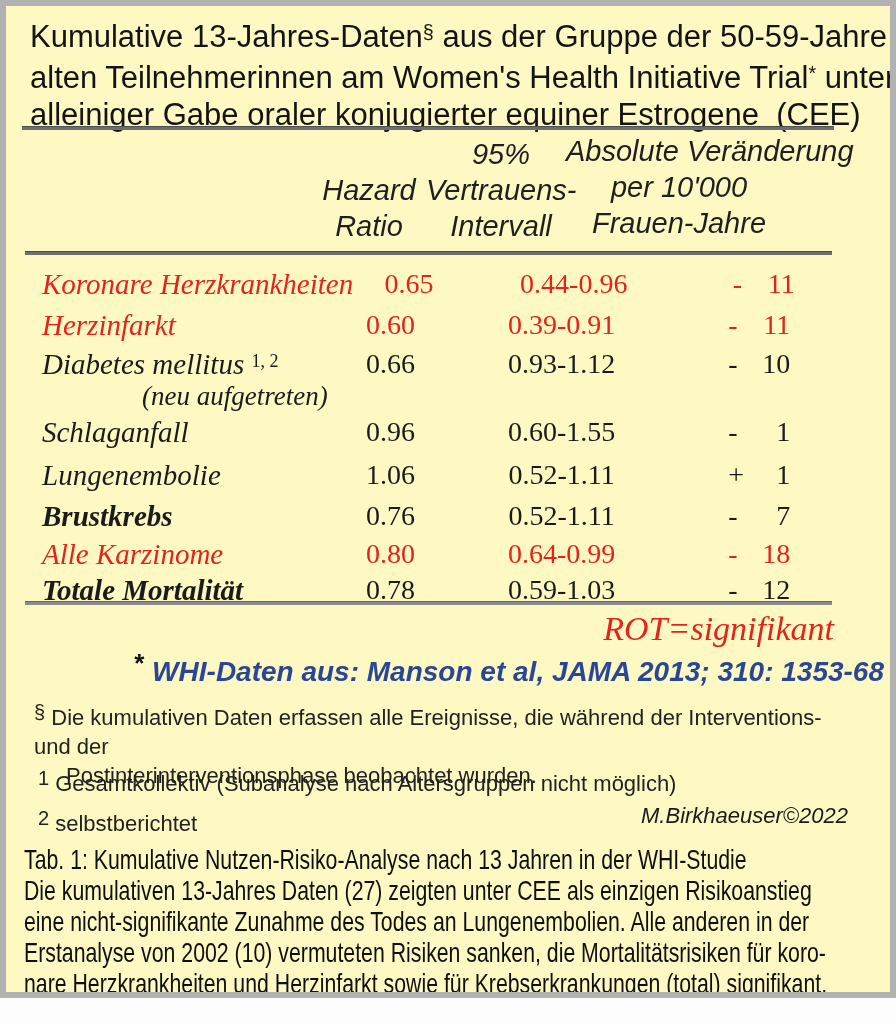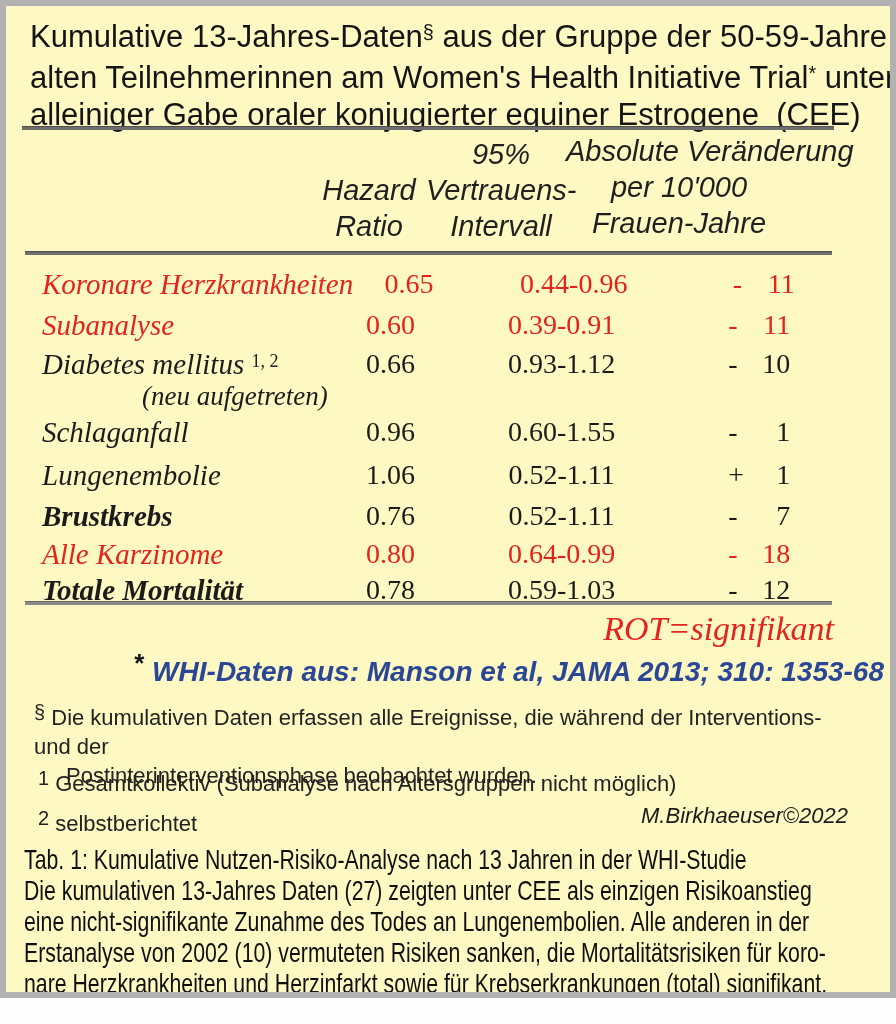--- a/index.html
+++ b/index.html
@@ -99,21 +99,21 @@
       <div class="c-ci">0.44-0.96</div>
       <div class="c-delta">
           <span class="delta-box">
             <span>-</span>
             <span>11</span>
           </span>
         </div>
     </div>
 
     <div class="trow h39" style="color: rgb(226, 36, 29);">
-      <div class="c-label"><span>Subanalyse</span></div>
+      <div class="c-label"><span>Herzinfarkt</span></div>
       <div class="c-hr">0.60</div>
       <div class="c-ci">0.39-0.91</div>
       <div class="c-delta">
           <span class="delta-box">
             <span>-</span>
             <span>11</span>
           </span>
         </div>
     </div>
 

